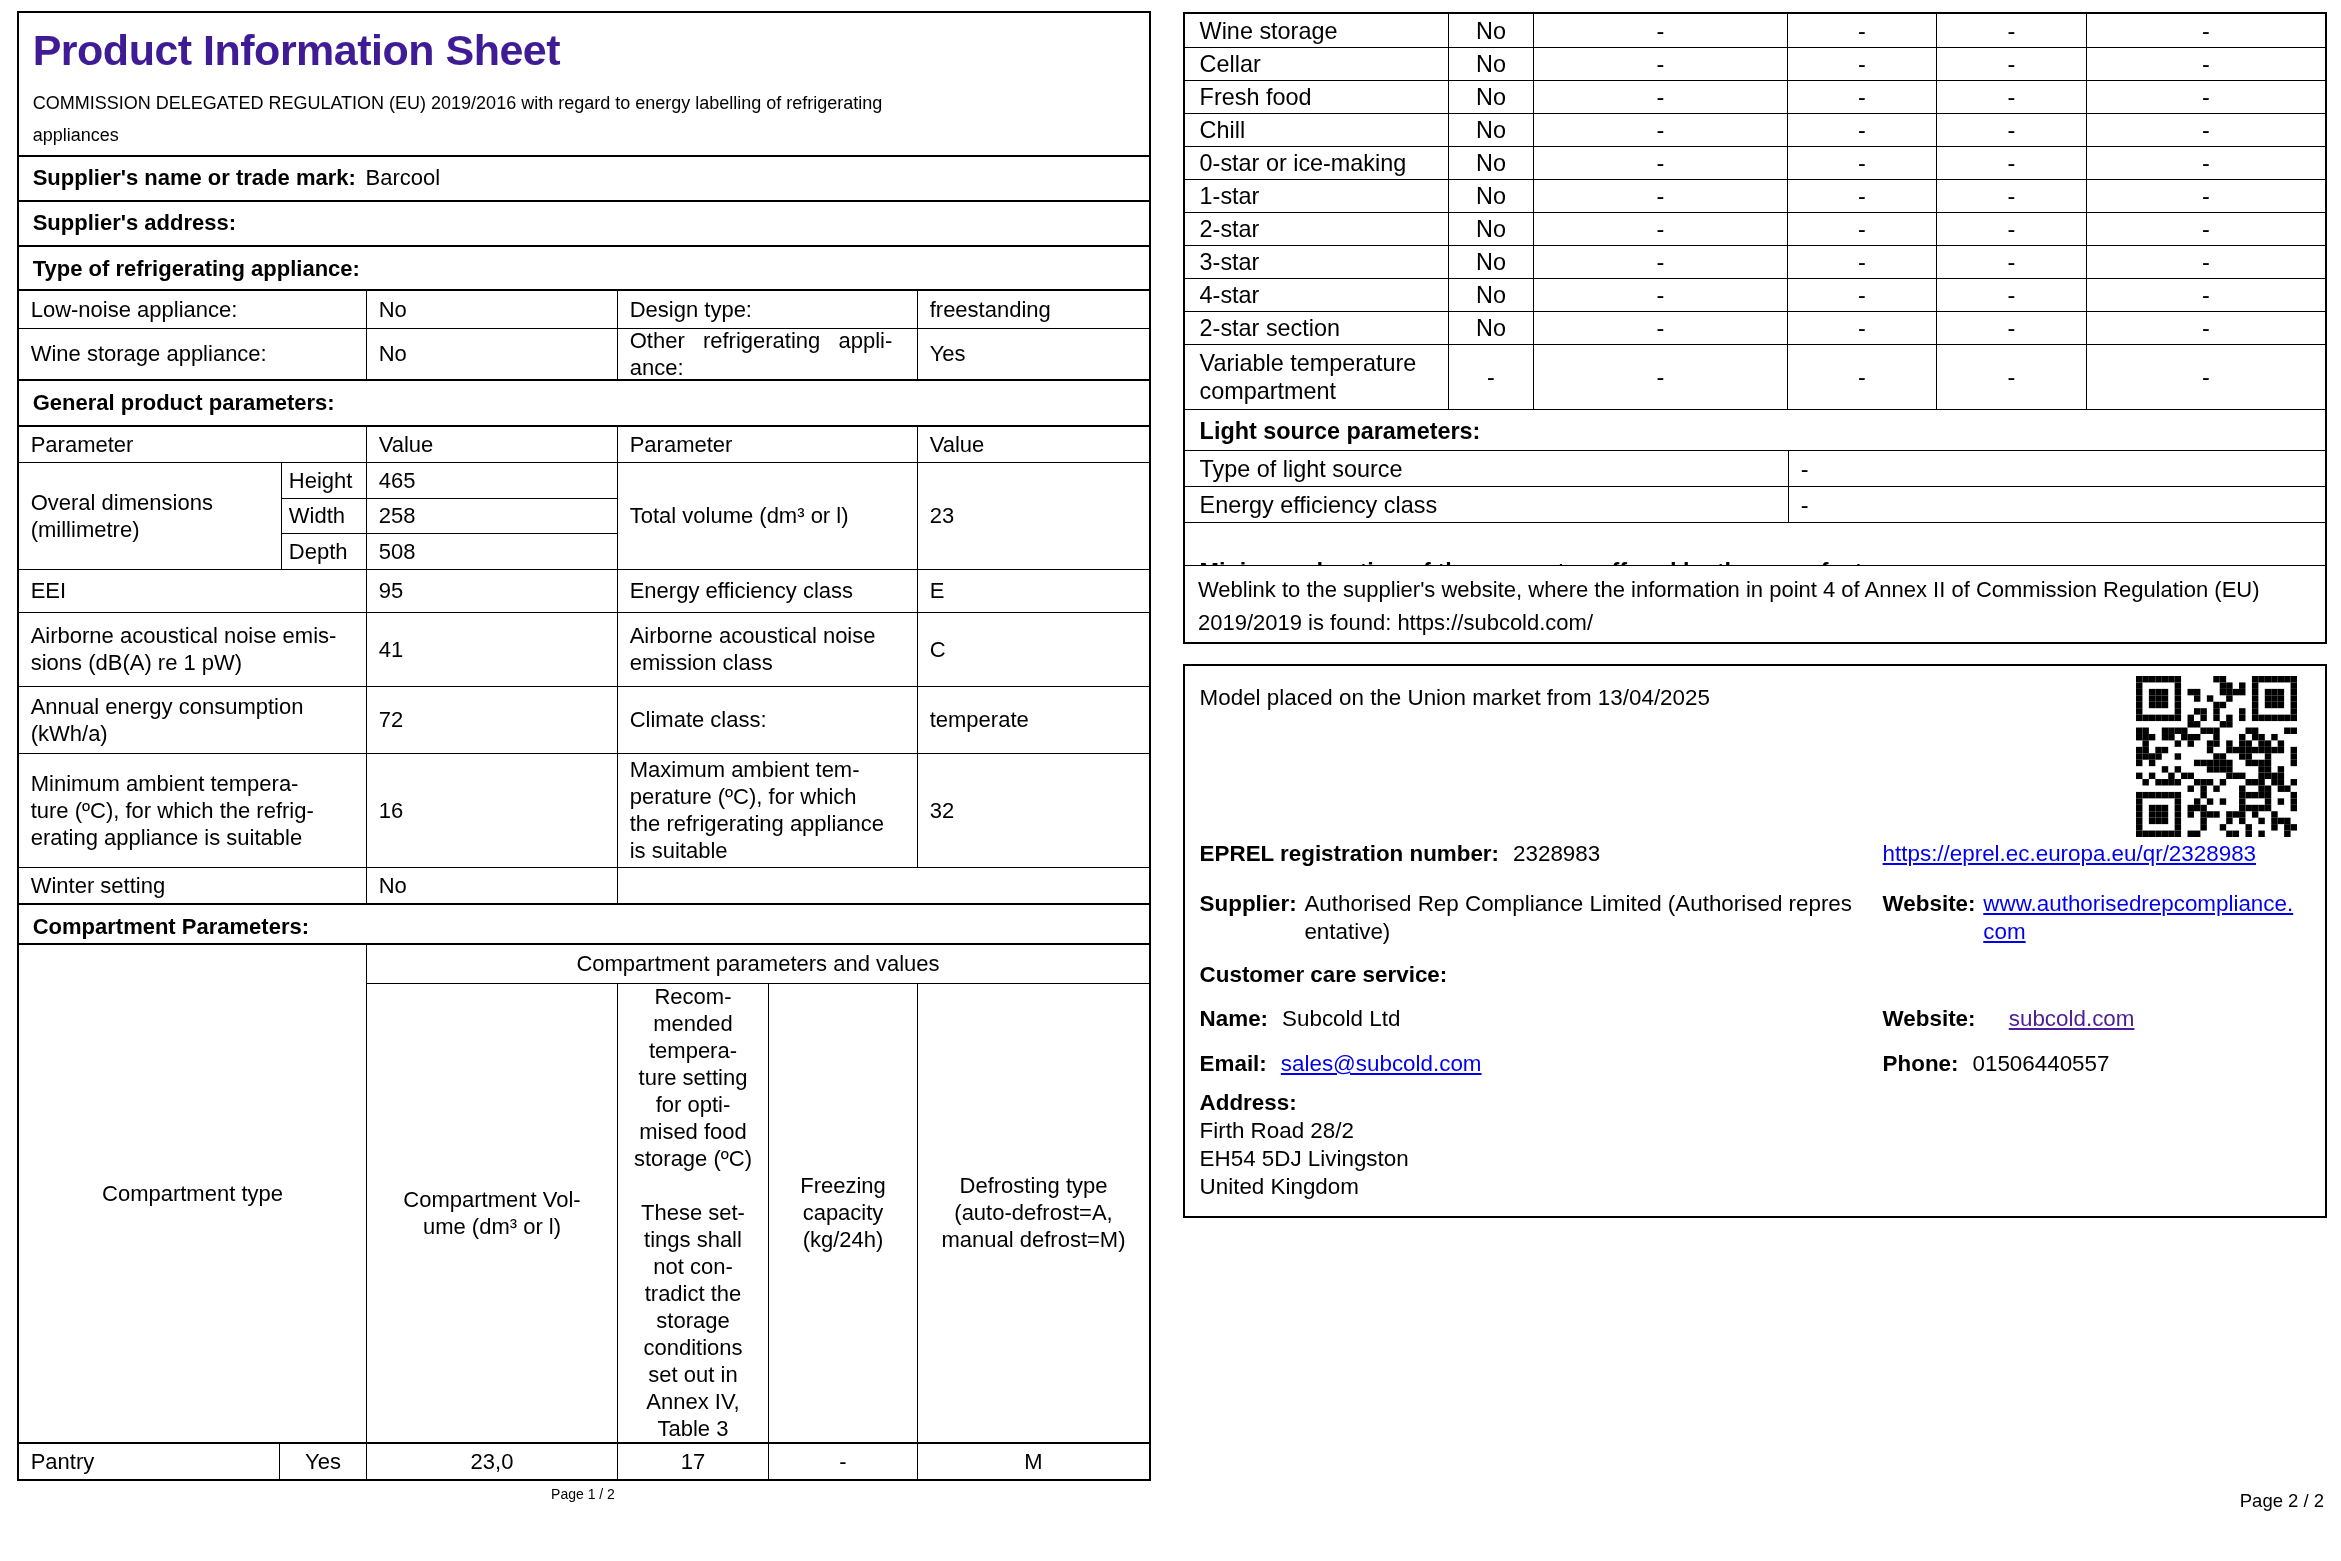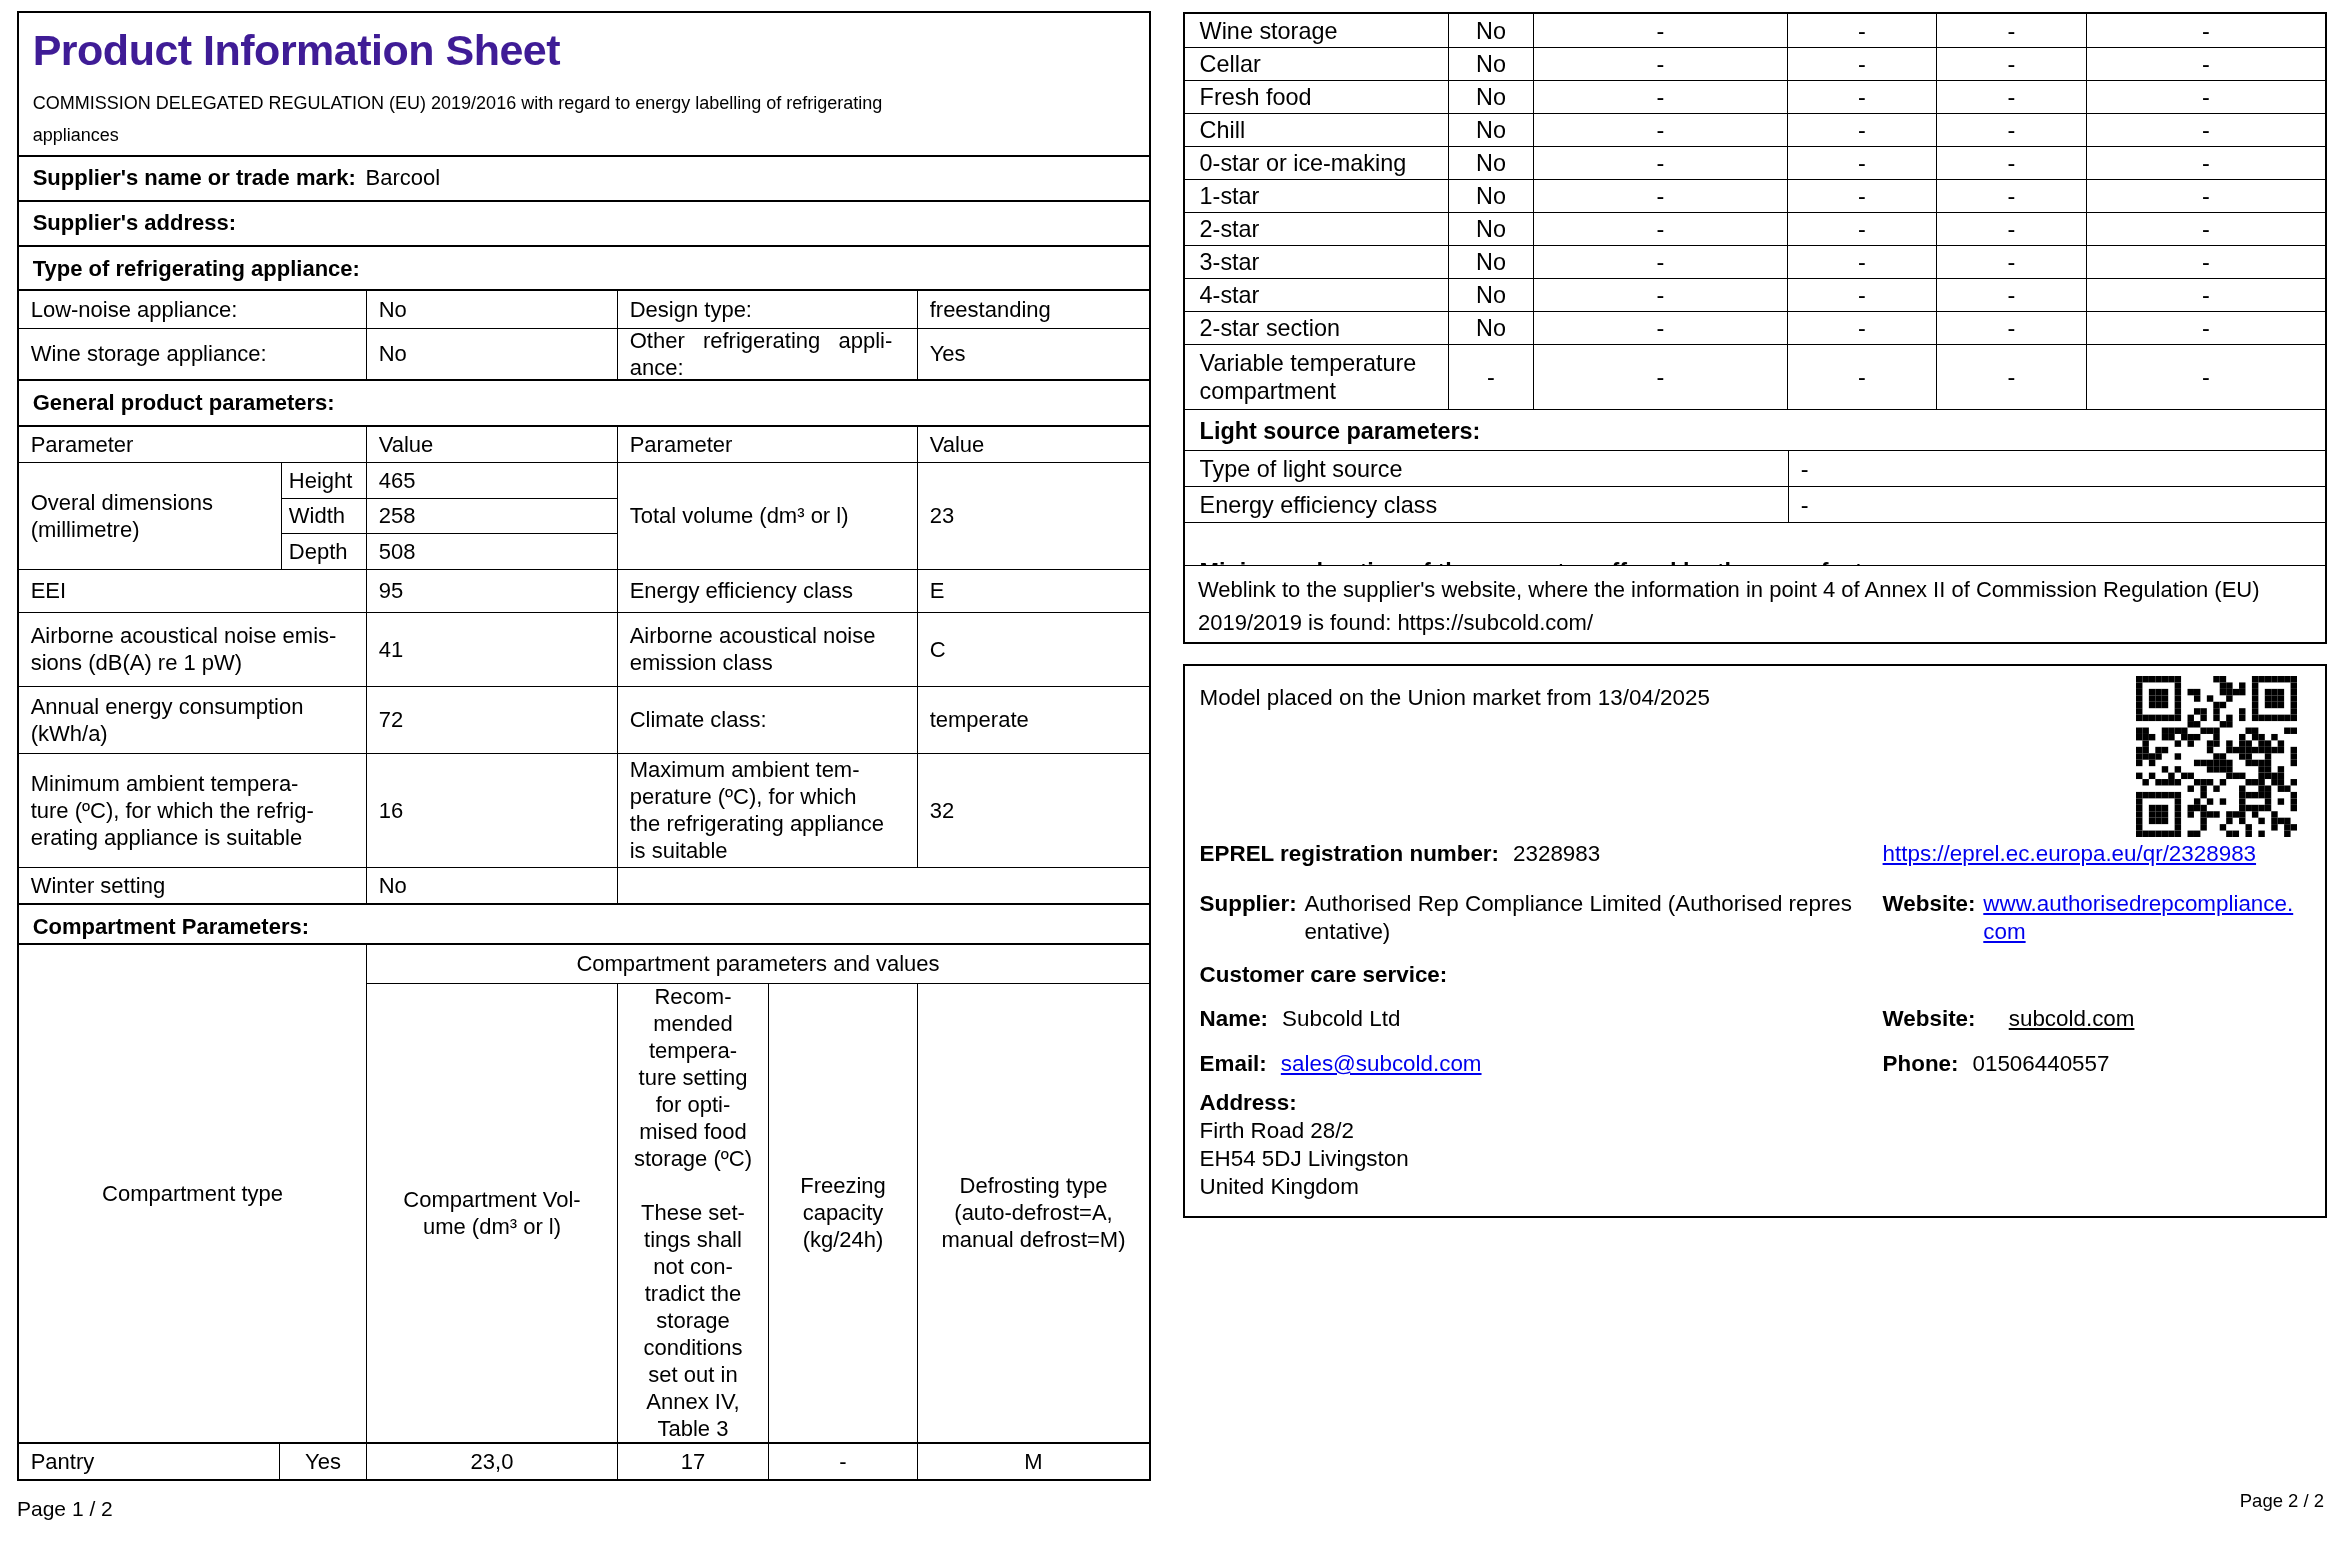--- a/index.html
+++ b/index.html
@@ -20,21 +20,21 @@
   .b{font-weight:bold}
   .kv{display:flex;align-items:flex-start;padding:7.8px 9.8px 2.9px 13.7px;box-sizing:border-box}
   .kv .val{margin-left:9.8px;white-space:pre-line}
   .hdr{display:flex;align-items:flex-start;padding:8.8px 9.8px 2.9px 13.7px;box-sizing:border-box;font-weight:bold}
   .cols4{grid-template-columns:347px 251px 300px 1fr}
   .colsR{grid-template-columns:263px 85px 254px 149px 150px 1fr}
   .cols2r{grid-template-columns:603px 1fr}
   .justifyish{word-spacing:0.55em}
   .title{font-weight:bold;font-size:43px;line-height:47px;margin:14.6px 0 0 13.7px;letter-spacing:-0.5px}
   .reg{font-size:18px;line-height:32px;margin:12.7px 13.7px 0 13.7px;white-space:pre-line}
-  .footer{font-size:21px;text-align:left;margin-top:14px;padding-right:2px}
+  .footer{font-size:14px;text-align:center;margin-top:0;padding-right:2px}
   .link{color:#0000EE;text-decoration:underline;white-space:pre-line;cursor:pointer}
   .ibox{position:relative;margin-top:19.5px;height:554px;border:2px solid #000;box-sizing:border-box;
         font-size:22.4px;line-height:28px;padding:18.5px 29px 0 14.6px}
   .irow{display:grid;grid-template-columns:683px 1fr;align-items:start}
   .ilab{font-weight:bold}
   .ival{margin-left:7.8px;white-space:pre-line}
   .qr{position:absolute;top:10.7px;right:28px}
   .pfoot{position:absolute;right:2.9px;top:1475px;font-size:18.5px}
   .tempcell{line-height:27px}
 </style>
@@ -634,21 +634,21 @@
 
     <div class="ilab" style="margin-top:15px">Customer care service:</div>
 
     <div class="irow" style="margin-top:16.6px">
       <div>
         <span class="ilab">Name:</span>
         <span class="ival">Subcold Ltd</span>
       </div>
       <div>
         <span class="ilab">Website:</span>
-        <a class="link ival" style="color: #000000; margin-left: 27px;">subcold.com</a>
+        <a class="link ival" style="color: #4c1d95; margin-left: 27px;">subcold.com</a>
       </div>
     </div>
 
     <div class="irow" style="margin-top:16.6px">
       <div>
         <span class="ilab">Email:</span>
         <a class="link ival" style="color: rgb(0, 0, 238);">sales@subcold.com</a>
       </div>
       <div>
         <span class="ilab">Phone:</span>

